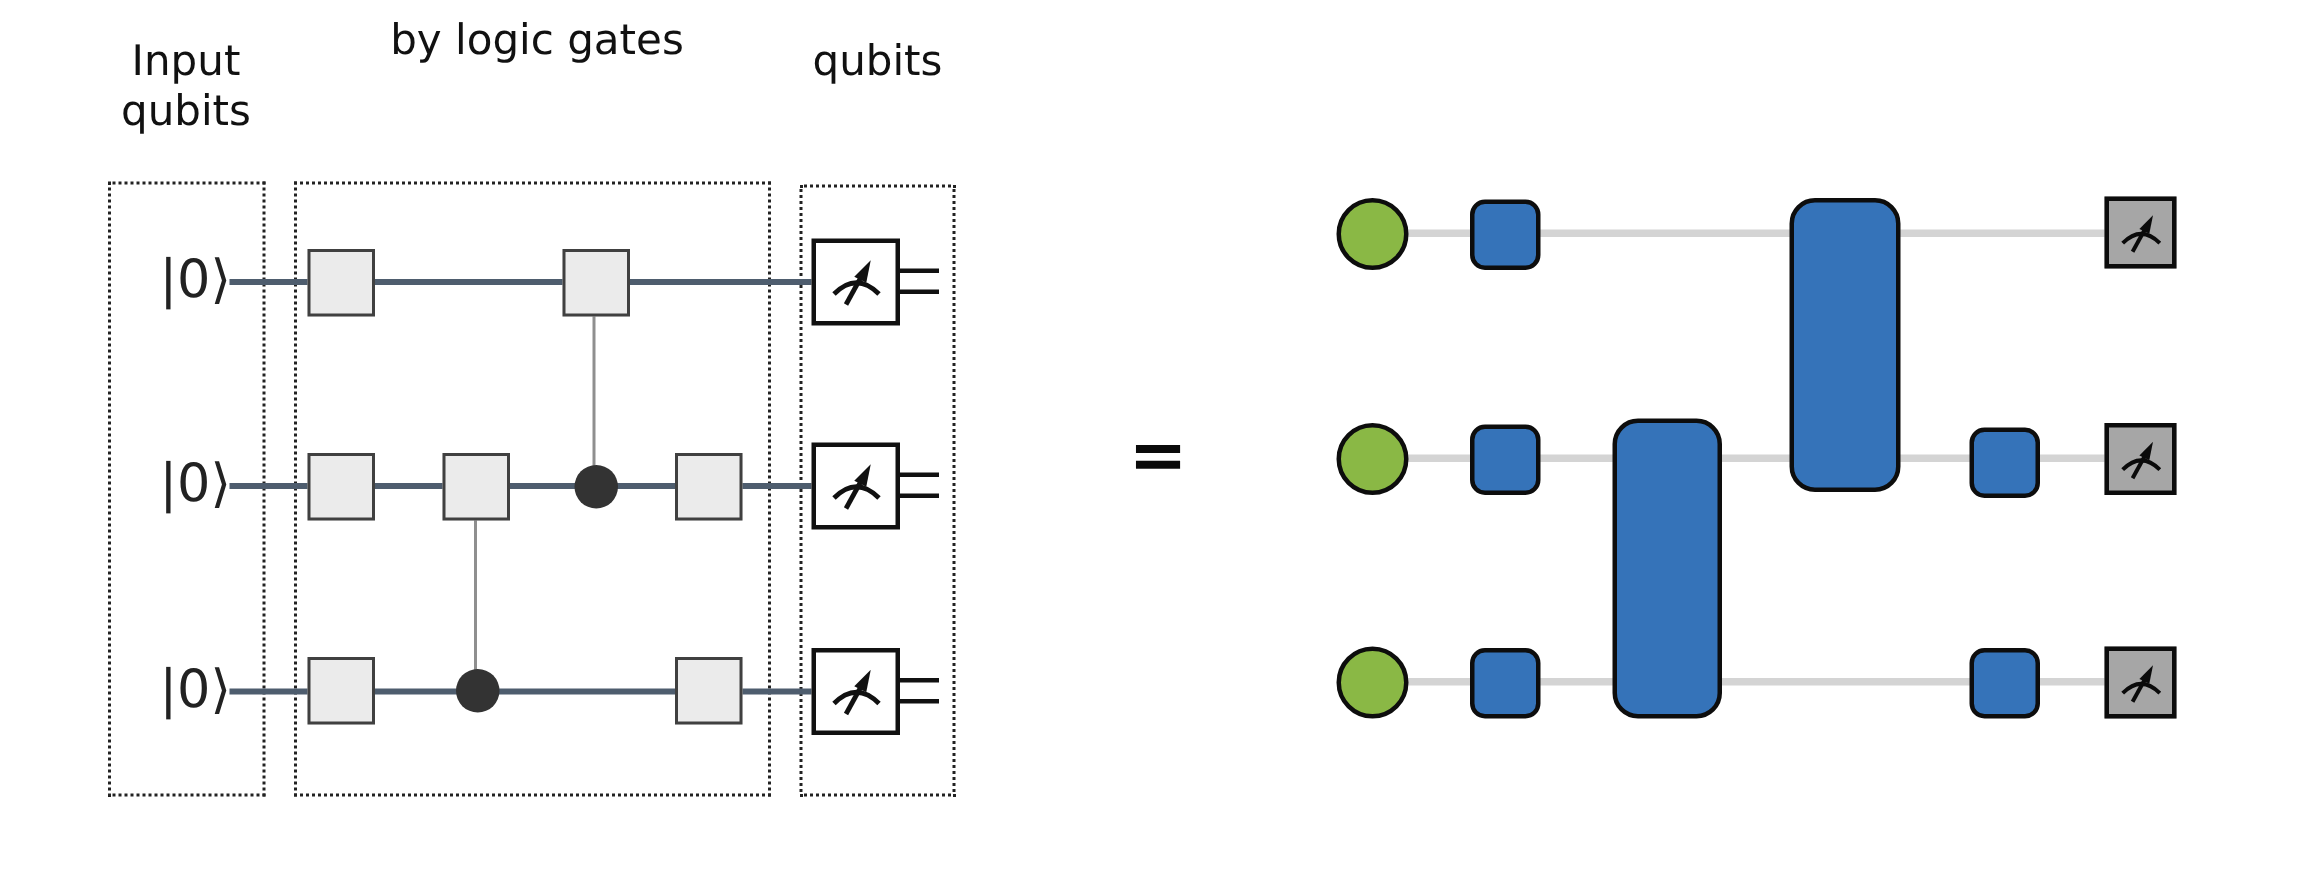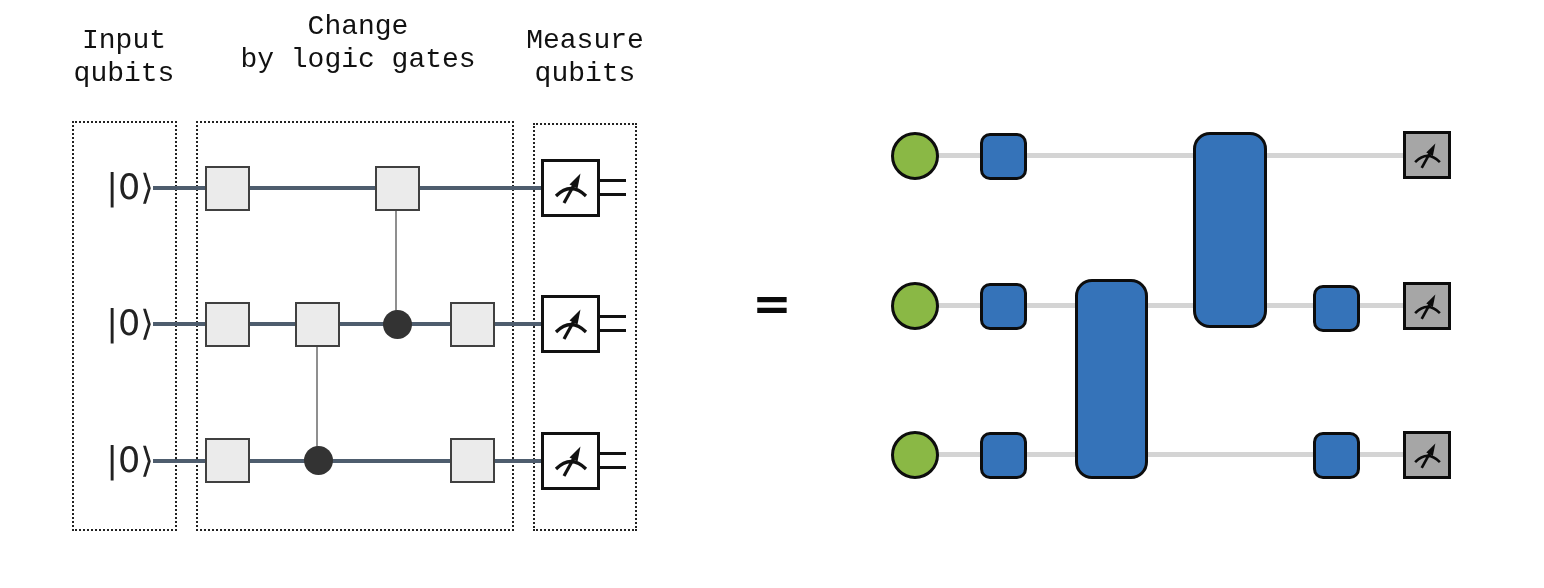--- a/index.html
+++ b/index.html
@@ -1,21 +1,21 @@
 <!DOCTYPE html>
 <html><head>
 <meta charset="utf-8">
 <style>
   html,body{margin:0;padding:0;background:#ffffff;}
   .stage{
     position:relative;width:1544px;height:588px;background:#ffffff;overflow:hidden;
     font-family:"DejaVu Sans","Liberation Sans",sans-serif;color:#1a1a1a;
   }
   
-  .sec-label{position:absolute;text-align:center;font-size:28px;line-height:33px;color:#111;font-family:Liberation Mono, monospace;}
+  .sec-label{position:absolute;text-align:center;font-size:28px;line-height:33px;color:#111;}
   .sec-label span{display:block;}
   
   .dotted{position:absolute;border:2px dotted #222;box-sizing:border-box;background:transparent;}
   
   .ket{position:absolute;width:62px;text-align:right;font-size:35px;line-height:1;color:#222;}
   .lwire{position:absolute;height:4px;background:#4e5d6e;z-index:1;}
   .lgate{position:absolute;width:45px;height:45px;background:#ebebeb;border:2.5px solid #404040;box-sizing:border-box;z-index:2;}
   .connector{position:absolute;width:2px;background:#8f8f8f;z-index:1;}
   .cdot{position:absolute;width:29px;height:29px;border-radius:50%;background:#333333;z-index:3;}
   .lmeas{position:absolute;width:59px;height:58px;background:#ffffff;border:3px solid #111;box-sizing:border-box;z-index:2;
@@ -44,25 +44,23 @@
   </symbol>
 </svg>
 
 <div class="stage">
 
   <div class="sec-label" style="left:59px;top:24px;width:130px">
     <span>Input</span>
     <span>qubits</span>
   </div>
   <div class="sec-label" style="left:233px;top:10px;width:250px">
-    <span>Change</span>
     <span>by logic gates</span>
   </div>
   <div class="sec-label" style="left:520px;top:24px;width:130px">
-    <span>Measure</span>
     <span>qubits</span>
   </div>
 
   <div class="dotted" style="left:72px;top:121px;width:105px;height:410px"></div>
   <div class="dotted" style="left:196px;top:121px;width:318px;height:410px"></div>
   <div class="dotted" style="left:533px;top:123px;width:104px;height:408px"></div>
 
   <div class="ket" style="left:92px;top:170px">|0⟩</div>
   <div class="ket" style="left:92px;top:306px">|0⟩</div>
   <div class="ket" style="left:92px;top:443px">|0⟩</div>

